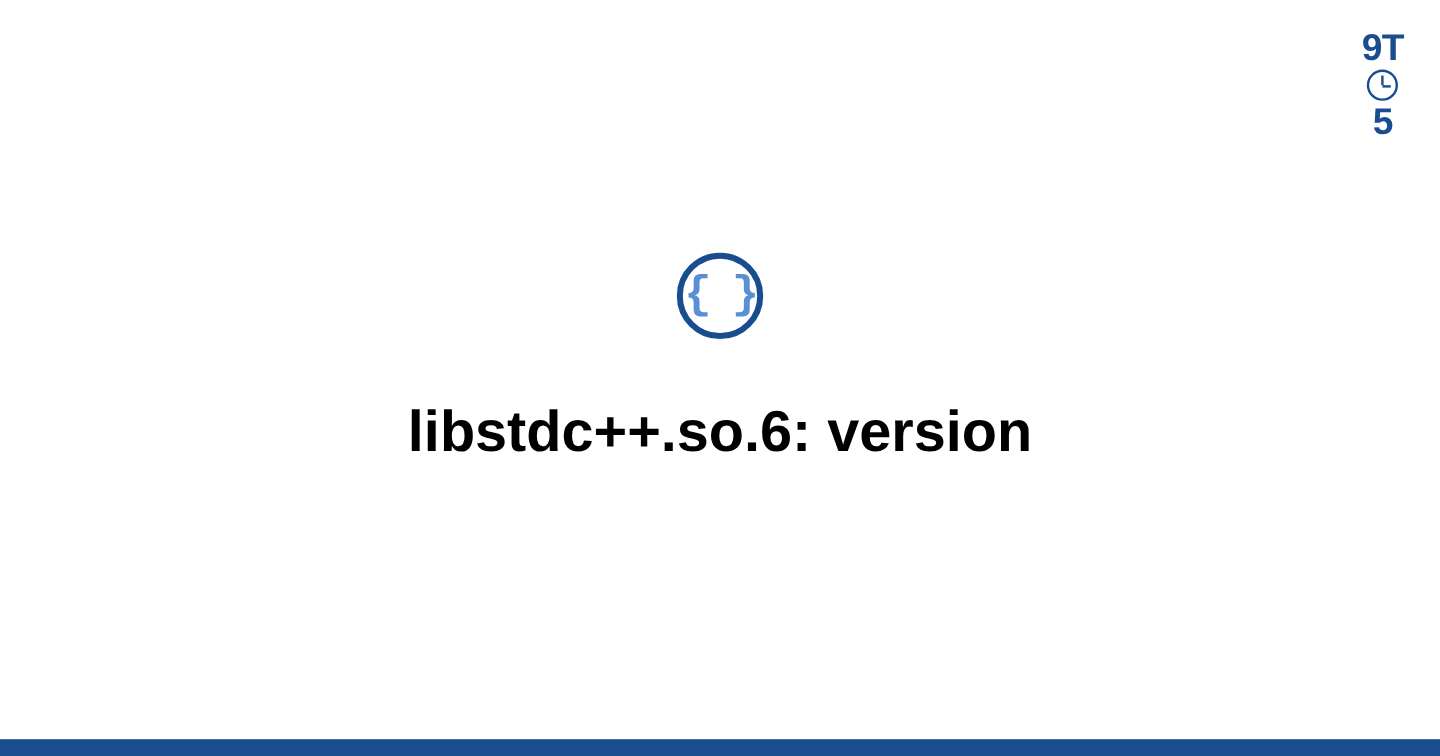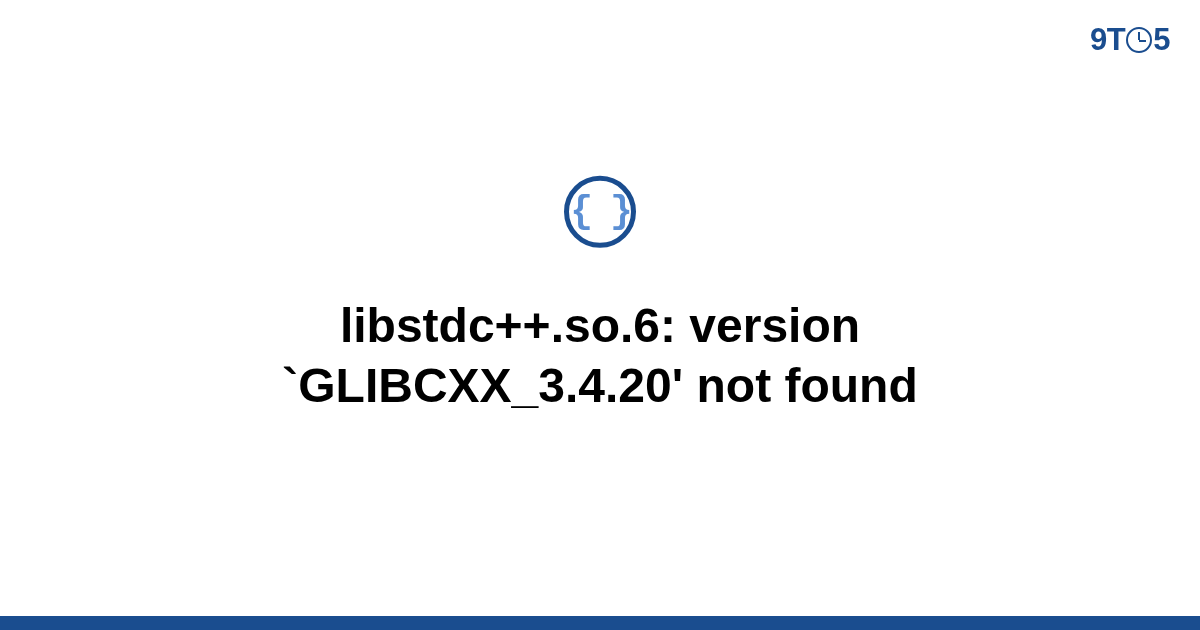--- a/index.html
+++ b/index.html
@@ -17,20 +17,21 @@
     }
     .logo {
       position: absolute;
       top: 22px;
       right: 30px;
       font-size: 31px;
       font-weight: 600;
       letter-spacing: -0.5px;
       display: flex;
       align-items: center;
+      flex-direction: column;
     }
     .logo-9t {
       color: #1a4d8f;
       font-weight: 700;
     }
     .logo-clock {
       display: inline-flex;
       align-items: center;
       justify-content: center;
       width: 26px;
@@ -118,17 +119,16 @@
   <span class="logo-clock"></span>
   <span class="logo-5">5</span>
 </div>
 
 <div class="center-content">
   <div class="icon-circle">
     <span class="braces">{ }</span>
   </div>
   <h1 class="title">
     <span>libstdc++.so.6: version</span><br>
-    <span>`GLIBCXX_3.4.20' not found</span>
   </h1>
 </div>
 
 <div class="bottom-bar"></div>
 
 </body></html>

